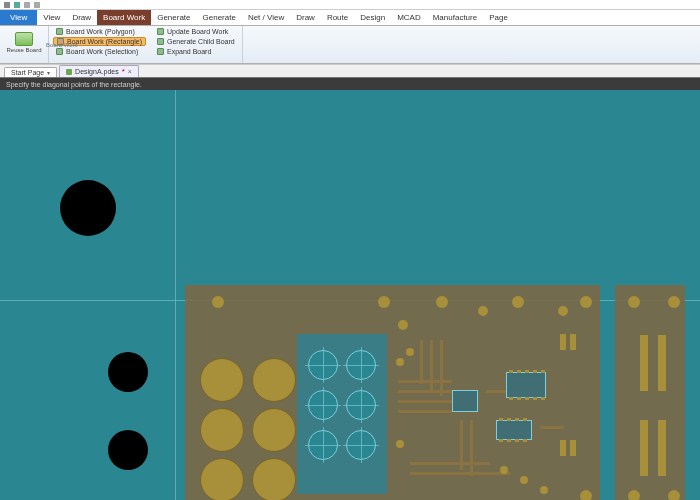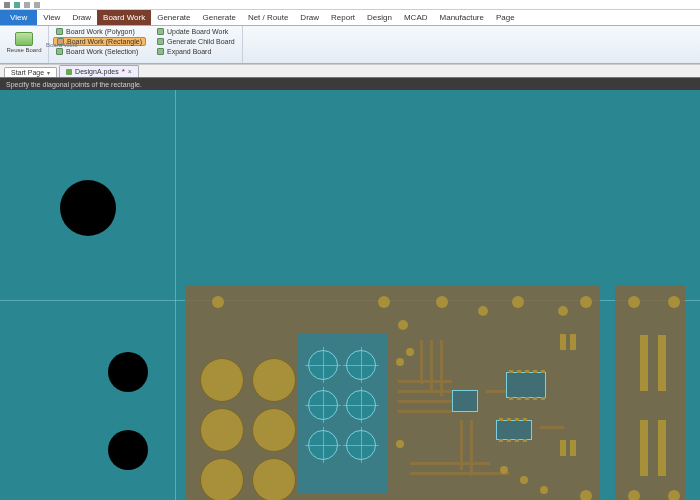--- a/index.html
+++ b/index.html
@@ -56,23 +56,23 @@
   <div class="tb-icon" style="background:#aaa"></div>
 </div>
 
 <div class="menubar">
   <div class="menu-item file">View</div>
   <div class="menu-item">View</div>
   <div class="menu-item">Draw</div>
   <div class="menu-item active">Board Work</div>
   <div class="menu-item">Generate</div>
   <div class="menu-item">Generate</div>
-  <div class="menu-item">Net / Route</div>
+  <div class="menu-item">Net / View</div>
   <div class="menu-item">Draw</div>
-  <div class="menu-item">Report</div>
+  <div class="menu-item">Route</div>
   <div class="menu-item">Design</div>
   <div class="menu-item">MCAD</div>
   <div class="menu-item">Manufacture</div>
   <div class="menu-item">Page</div>
 </div>
 
 <div class="ribbon">
   <div class="ribbon-group">
     <div class="rg-big">
       <div class="big-btn">

